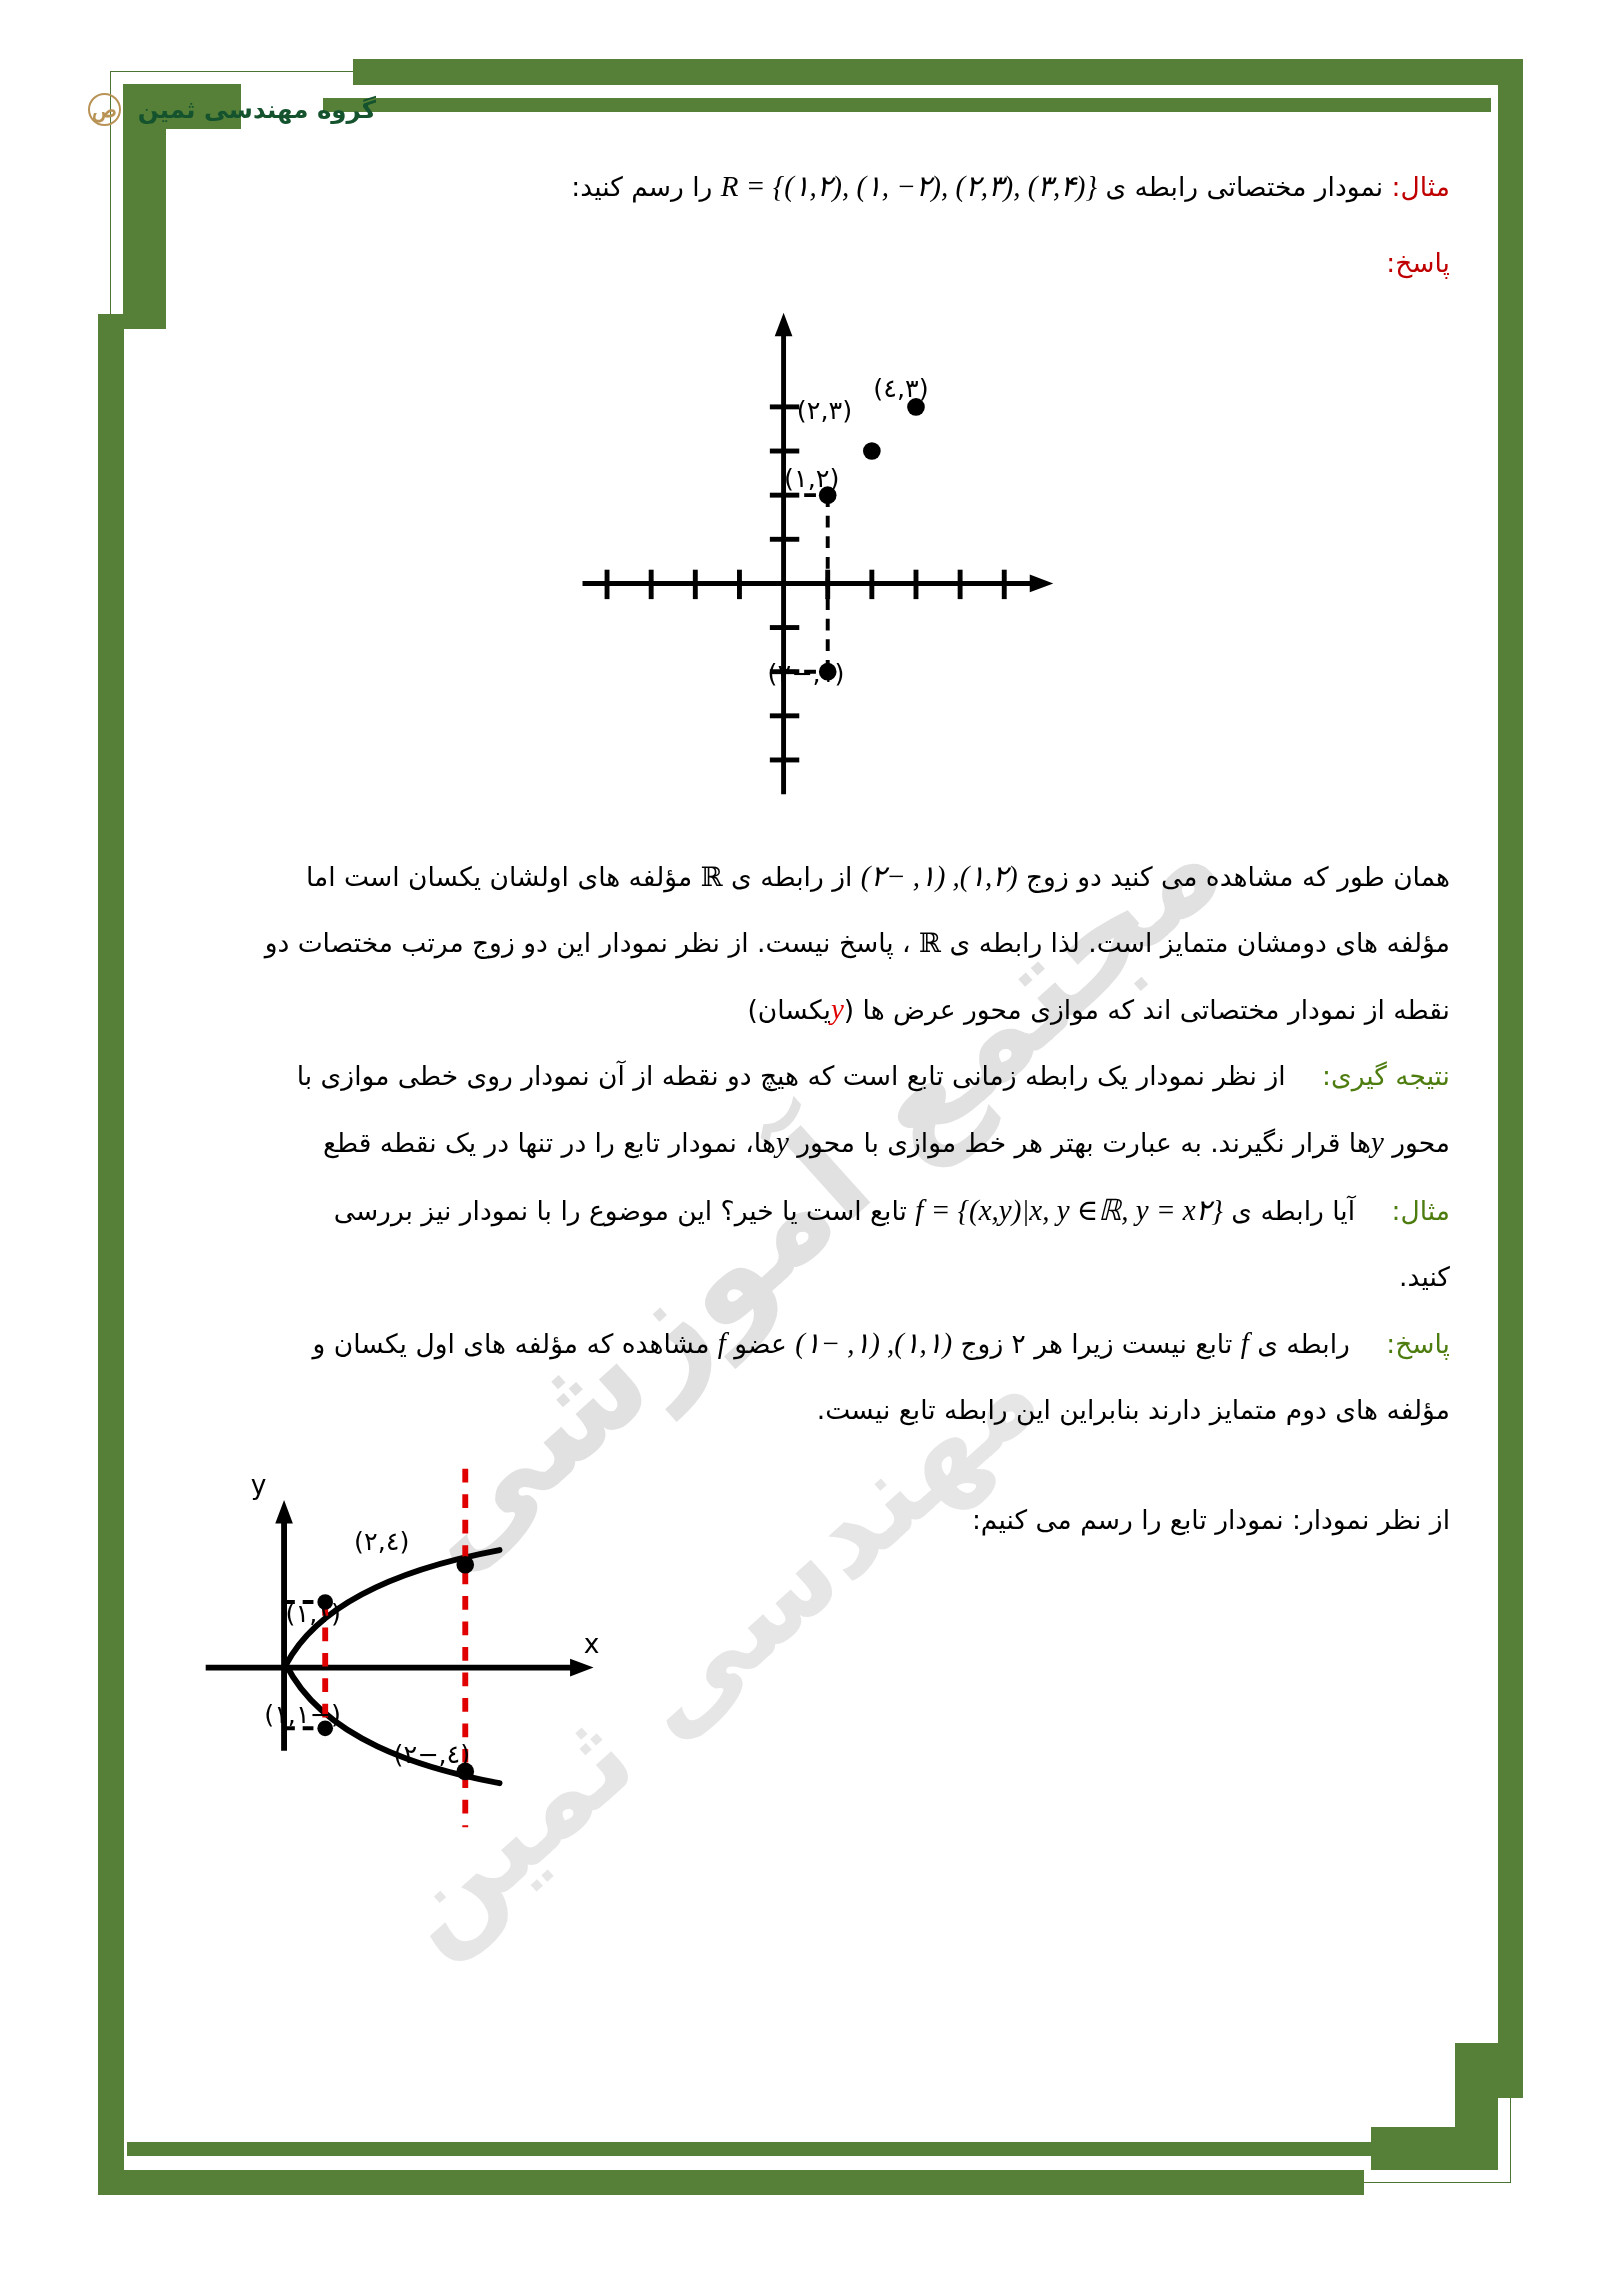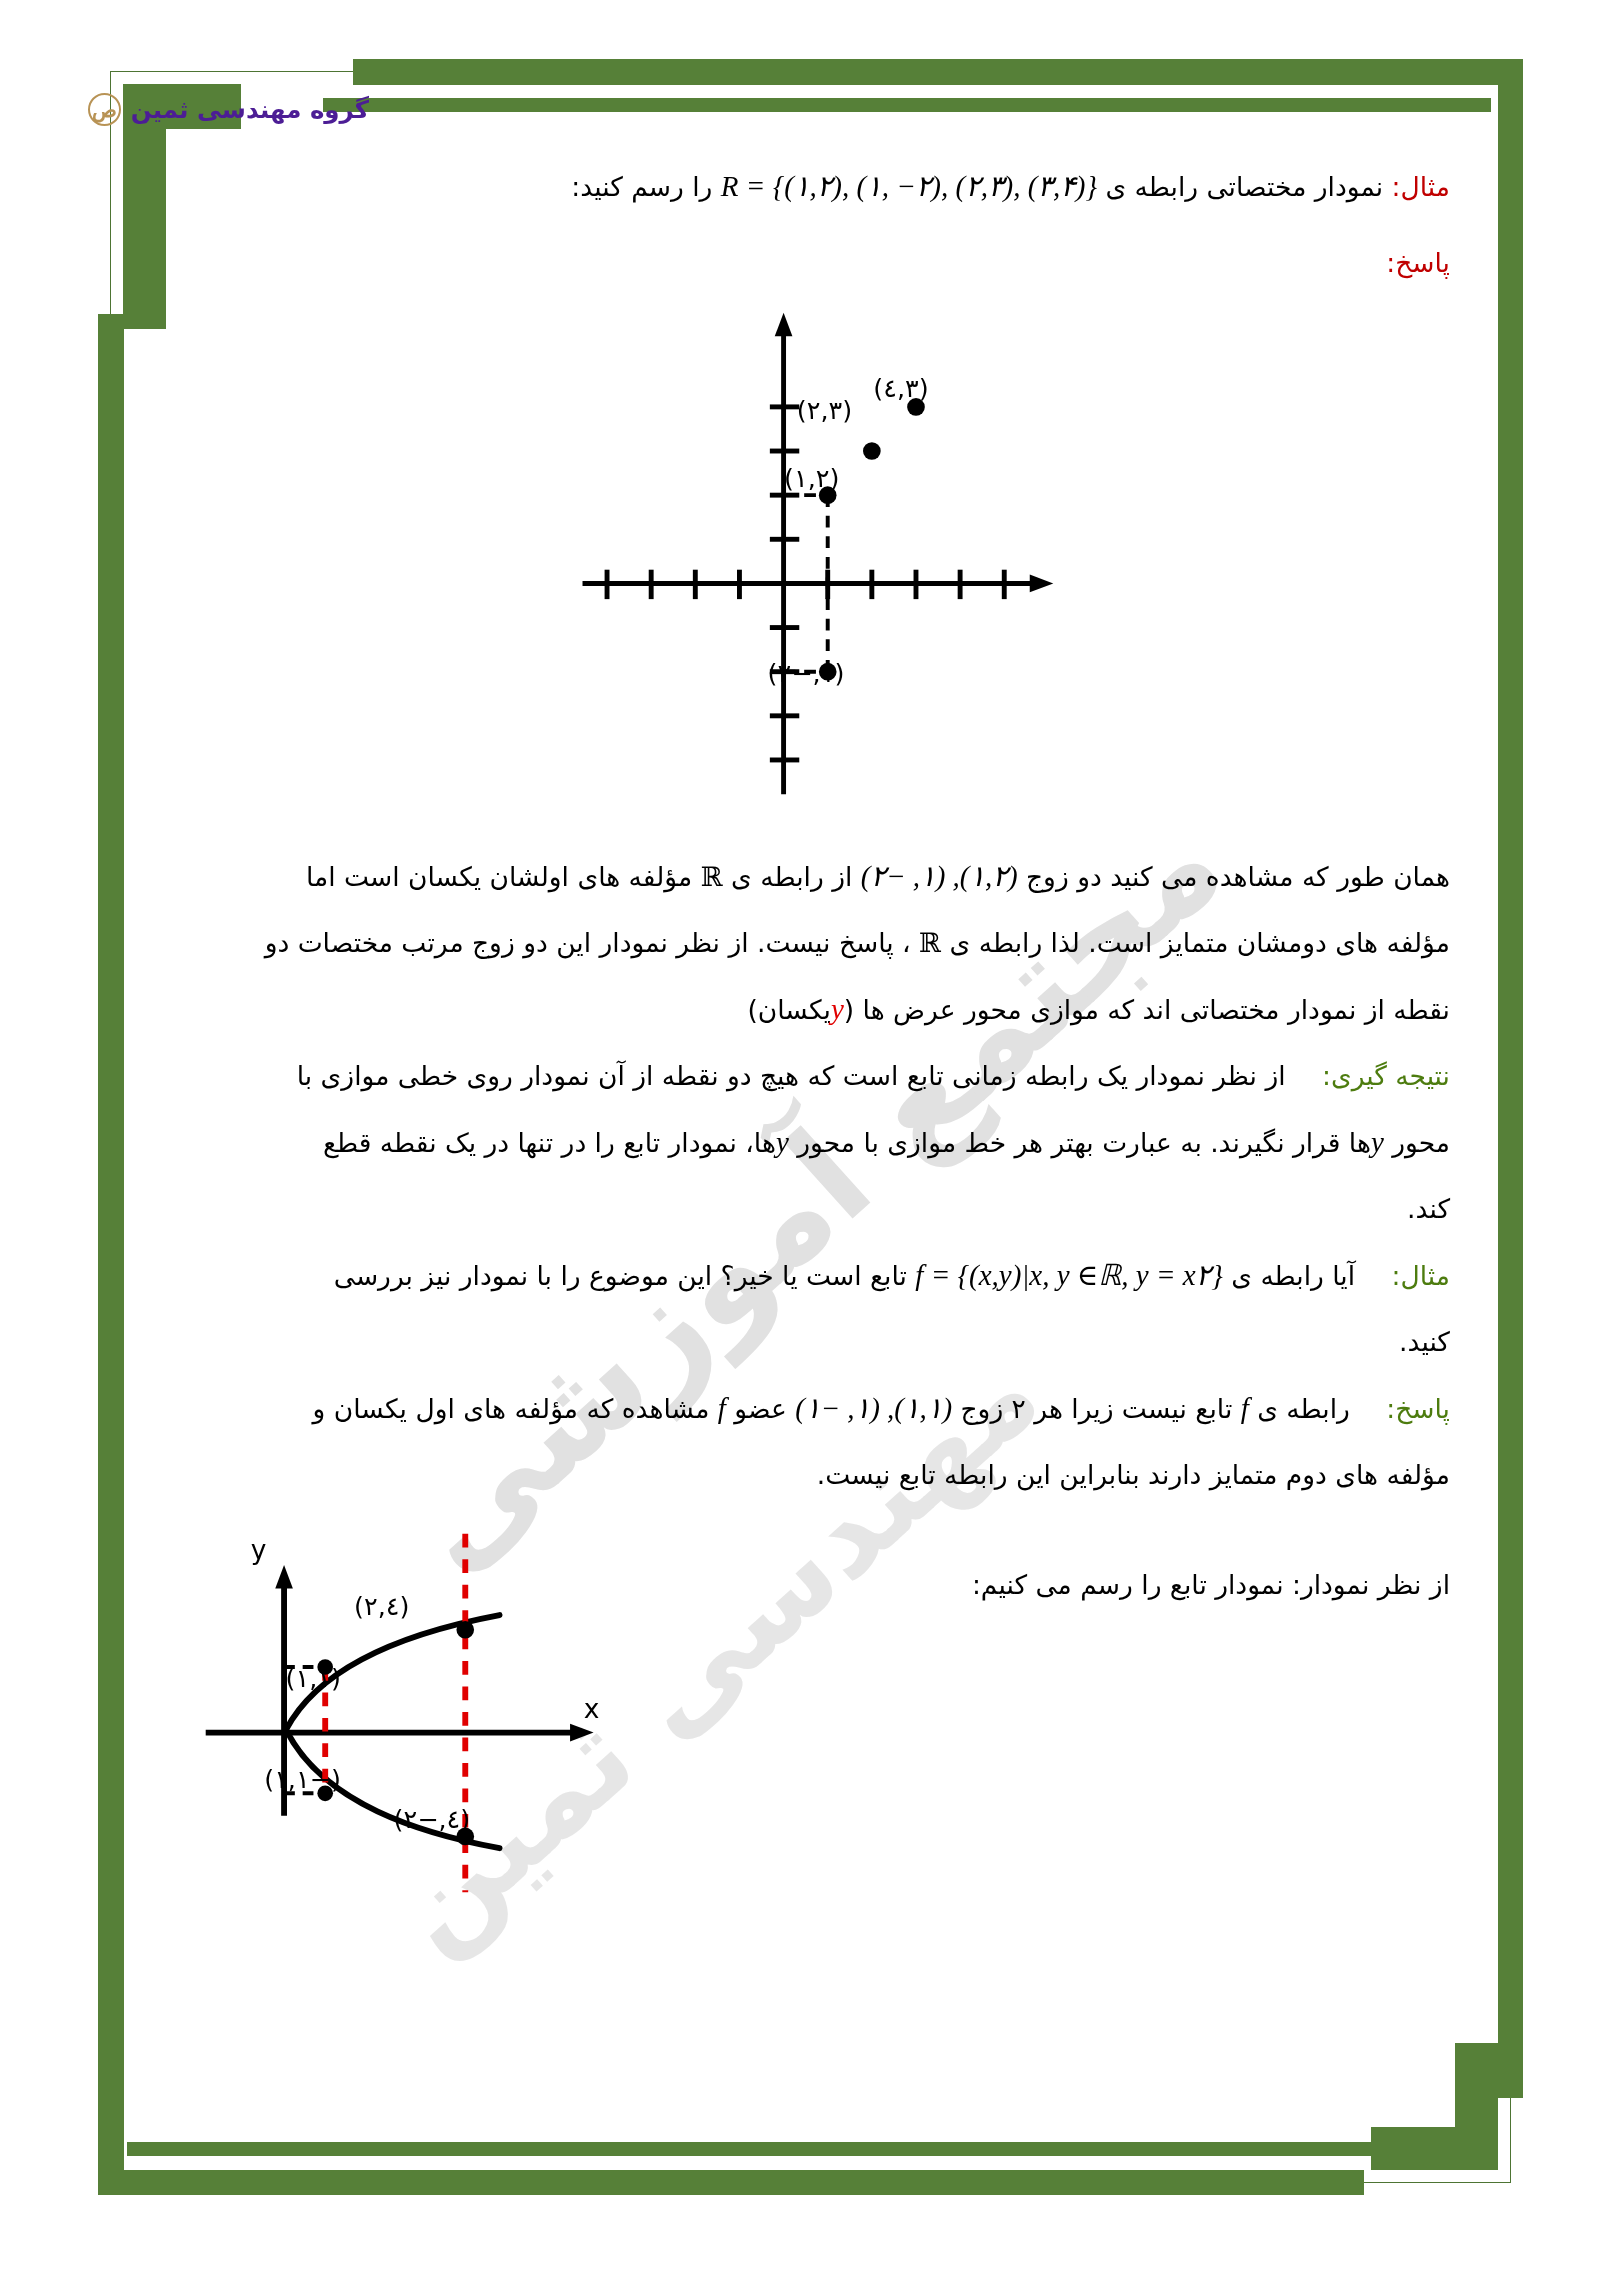--- a/index.html
+++ b/index.html
@@ -54,23 +54,24 @@
     direction: rtl;
   }
   .logo-mark {
     width: 33px; height: 33px; border-radius: 50%;
     border: 2.5px solid #b89355;
     display: flex; align-items: center; justify-content: center;
     color: #b89355; font-size: 20.6px; font-weight: bold;
     font-family: "Liberation Serif", serif;
   }
   .logo-text {
-    color: #4c1d95; font-size: 24.5px; font-weight: bold;
+    color: #14532d; font-size: 24.5px; font-weight: bold;
     letter-spacing: 1px;
     font-family: "DejaVu Sans", sans-serif;
+    margin-left: 7px;
   }
 
   
   .watermark {
     position: absolute;
     left: 50%; top: 52%;
     transform: translate(-50%,-50%) rotate(-42deg);
     color: #dcdcdc;
     font-size: 137px;
     font-weight: bold;
@@ -258,21 +259,20 @@
     <div class="para">
       <div class="line">
         <span class="kw-green">نتیجه گیری:</span>
         <span>از نظر نمودار یک رابطه زمانی تابع است که هیچ دو نقطه از آن نمودار روی خطی موازی با</span>
       </div>
       <div class="line">
         <span>محور</span>
         <span class="math">y</span><span>ها قرار نگیرند. به عبارت بهتر هر خط موازی با محور</span>
         <span class="math">y</span><span>ها، نمودار تابع را در تنها در یک نقطه قطع</span>
       </div>
-      <div class="line">کند.</div>
     </div>
 
     <div class="para">
       <div class="line">
         <span class="kw-green">مثال:</span>
         <span>آیا رابطه ی</span>
         <span class="math">f = {(x,y)|x, y ∈ℝ, y = x۲}</span>
         <span>تابع است یا خیر؟ این موضوع را با نمودار نیز بررسی</span>
       </div>
       <div class="line">کنید.</div>

